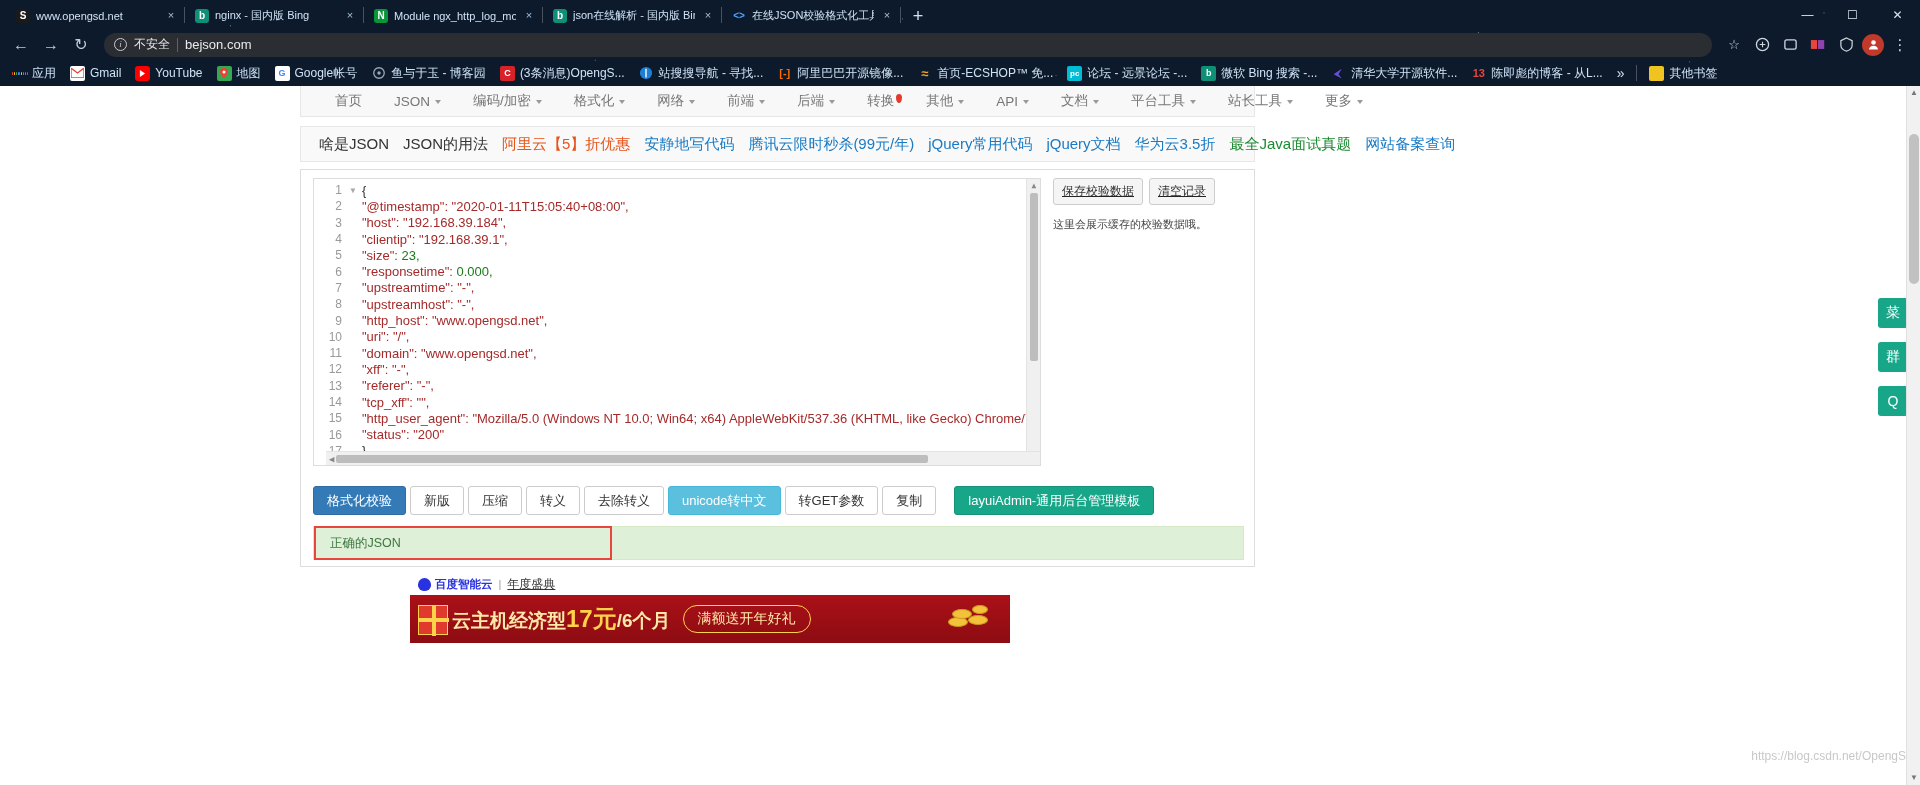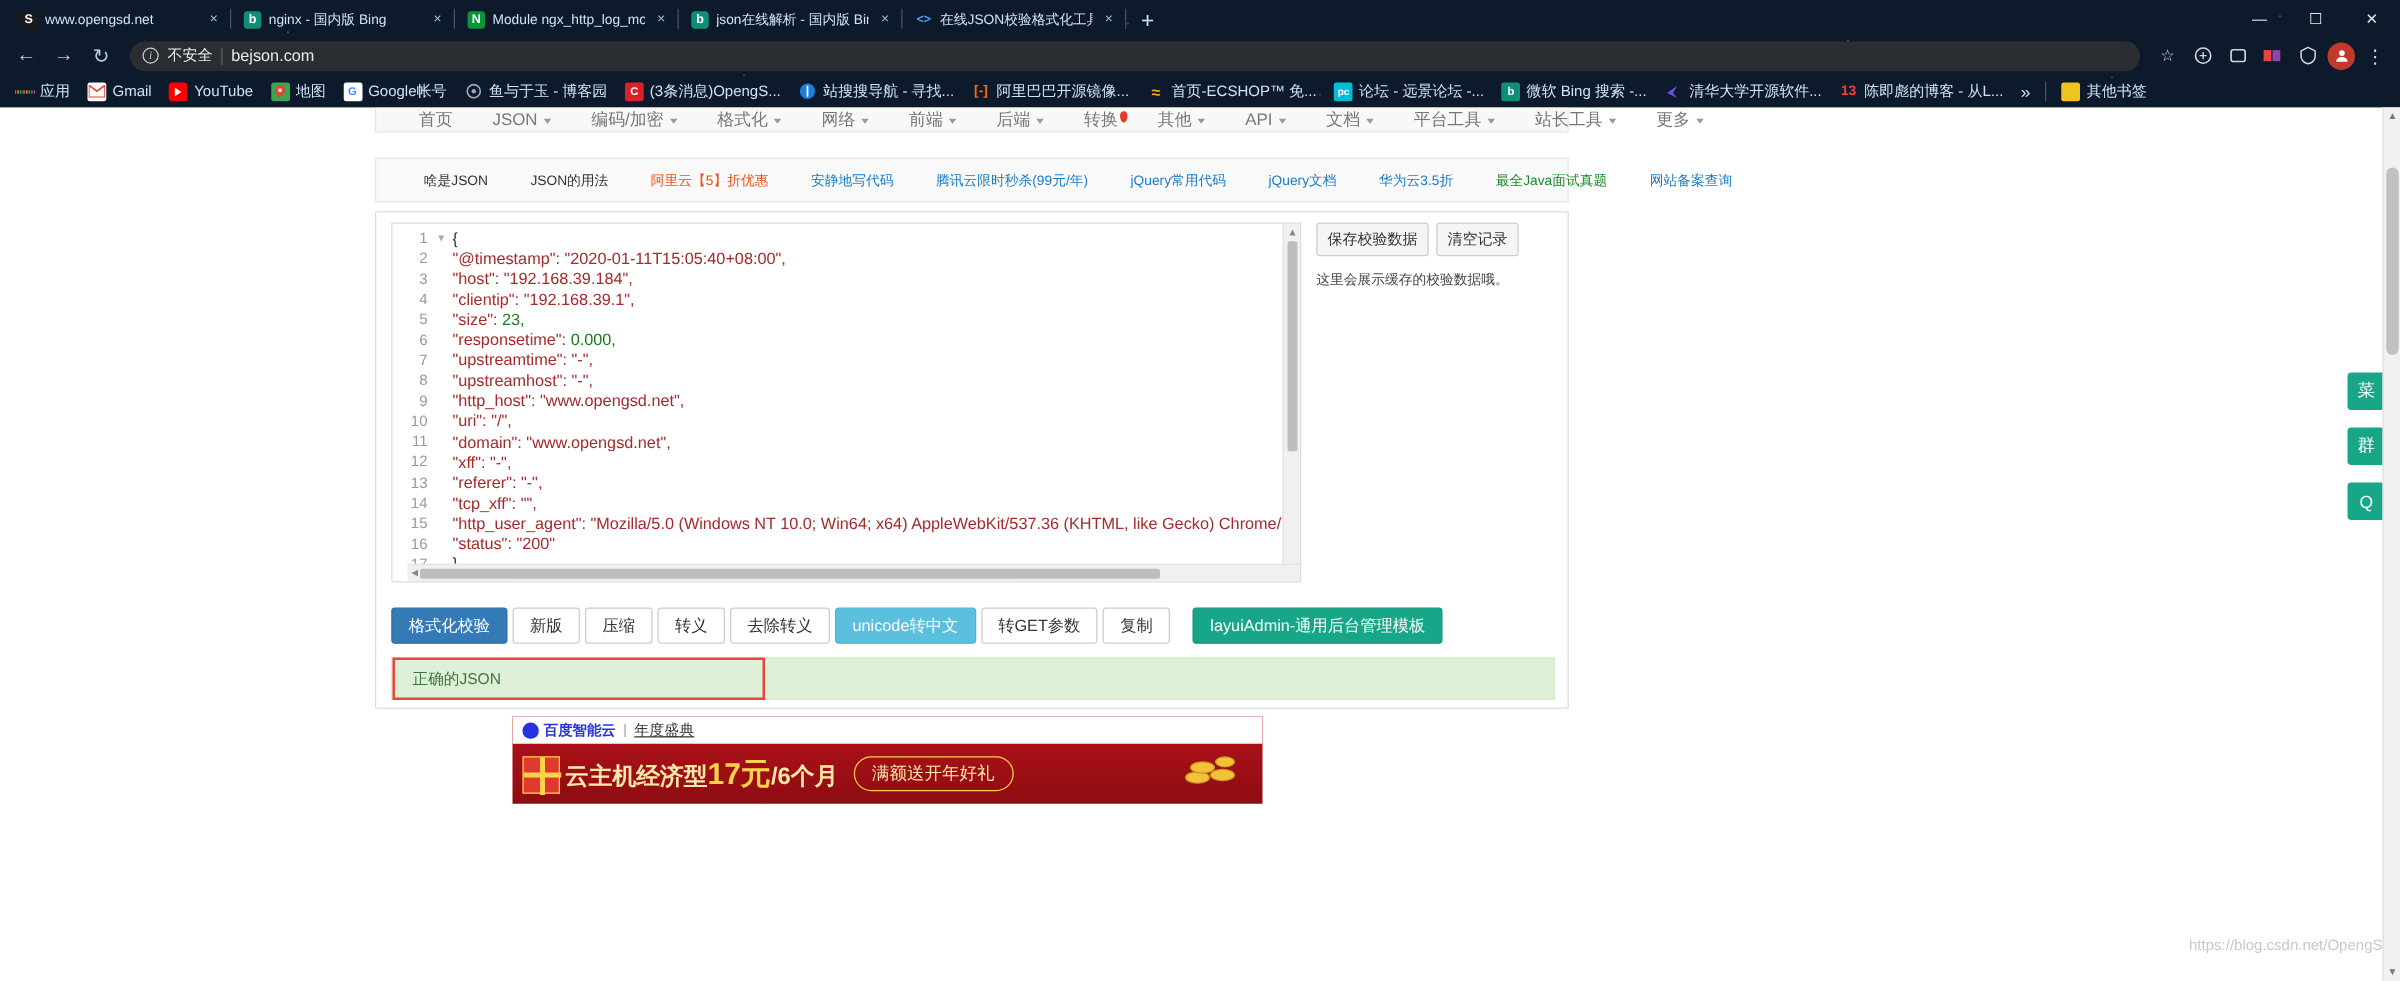--- a/index.html
+++ b/index.html
@@ -223,21 +223,21 @@
     height: 699px;
     background: #fff;
     position: relative;
   }
 
   
   .site-nav {
     position: absolute;
     left: 300px; top: 0;
     width: 955px;
-    height: 20px;
+    height: 31px;
     background: #f8f8f8;
     border-bottom: 1px solid #e7e7e7;
     border-left: 1px solid #e7e7e7;
     border-right: 1px solid #e7e7e7;
     display: flex;
     align-items: center;
     padding-left: 18px;
     gap: 0;
   }
   .site-nav .nav-item {
@@ -276,25 +276,24 @@
     width: 955px;
     height: 36px;
     background: #f9f9f9;
     border: 1px solid #e7e7e7;
     display: flex;
     align-items: center;
     padding-left: 18px;
     gap: 14px;
   }
   .sub-nav a {
-    font-size: 11px;
+    font-size: 15px;
     white-space: nowrap;
     cursor: pointer;
     text-decoration: none;
-    margin-left: 20px;
   }
 
   
   .editor-wrap {
     position: absolute;
     left: 300px; top: 83px;
     width: 955px;
     height: 398px;
     border: 1px solid #ddd;
     background: #fff;
@@ -385,21 +384,21 @@
     color: #9a9a9a;
     font-family: "Liberation Sans", sans-serif;
   }
 
   
   .right-panel {
     position: absolute;
     left: 752px; top: 8px;
     width: 192px;
   }
-  .rp-btns { display: flex; gap: 6px; }
+  .rp-btns { display: flex; gap: 6px; text-decoration: underline; }
   .btn-grey {
     background: #f5f5f5;
     border: 1px solid #ccc;
     border-radius: 3px;
     padding: 4px 8px;
     font-size: 12px;
     color: #333;
     cursor: pointer;
     white-space: nowrap;
     font-family: "Liberation Sans", sans-serif;

